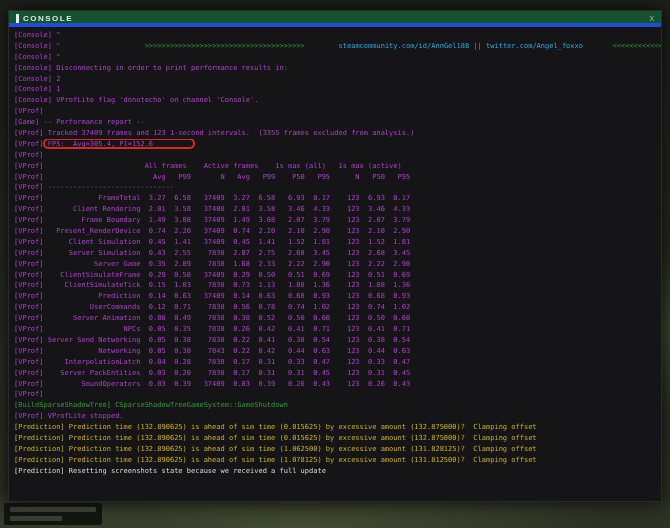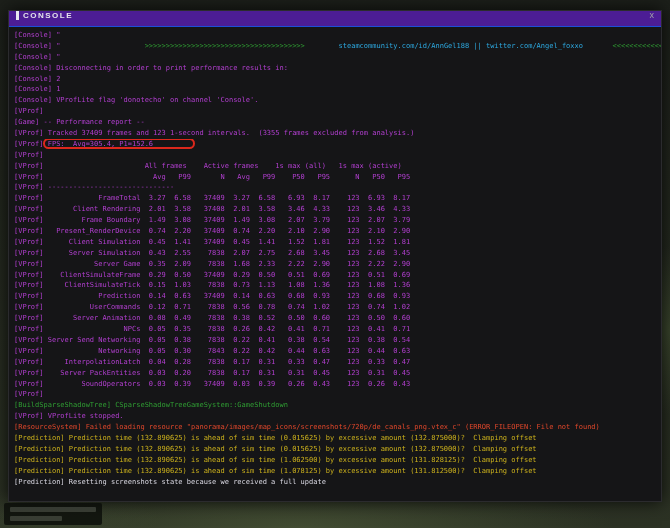--- a/index.html
+++ b/index.html
@@ -6,22 +6,22 @@
   html,body{width:670px;height:528px;overflow:hidden}
   body{position:relative;background:#23271f;font-family:"DejaVu Sans Mono",monospace}
   .bg{position:absolute;inset:0;
       background:
         radial-gradient(140px 120px at 670px 330px, rgba(80,98,58,.45), transparent 70%),
         radial-gradient(420px 70px at 300px 528px, rgba(84,98,62,.55), transparent 75%),
         radial-gradient(160px 40px at 40px 520px, rgba(60,70,48,.5), transparent 75%),
         linear-gradient(#1c1f1a,#2c3224)}
   .console{position:absolute;left:8px;top:10px;width:654px;height:492px;
       background:#151517;border:1px solid #2b2b2e;box-shadow:0 0 16px rgba(0,0,0,.8)}
-  .titlebar{height:16px;background:#4c1d95;display:flex;align-items:flex-start;
-      padding:0 7px;border-bottom:1px solid #1d4ed8}
+  .titlebar{height:16px;background:#14532d;display:flex;align-items:flex-end;
+      padding:0 7px;border-bottom:4px solid #1d4ed8}
   .accent{width:3px;height:9px;background:#e8e8f0;margin-right:4px}
   .title{color:#e4e4ea;font-size:8px;font-weight:bold;letter-spacing:1.5px;
       font-family:"Liberation Sans",sans-serif}
   .close{margin-left:auto;color:#a0a0a8;font-size:9px;line-height:9px;cursor:pointer;
       font-family:"Liberation Sans",sans-serif}
   .log{height:calc(100% - 16px);overflow:hidden;padding:3px 0 0 5px;
       font-size:7px;line-height:10.9px}
   .ln{white-space:pre;height:10.9px;overflow:hidden}
   .c-magenta{color:var(--magenta)}
   .c-cyan{color:var(--cyan)}
@@ -79,21 +79,20 @@
       <div class="ln"><span class="c-magenta">[VProf]       Server Animation  0.08  0.49    7838  0.38  0.52   0.50  0.60    123  0.50  0.60</span></div>
       <div class="ln"><span class="c-magenta">[VProf]                   NPCs  0.05  0.35    7838  0.26  0.42   0.41  0.71    123  0.41  0.71</span></div>
       <div class="ln"><span class="c-magenta">[VProf] Server Send Networking  0.05  0.38    7838  0.22  0.41   0.38  0.54    123  0.38  0.54</span></div>
       <div class="ln"><span class="c-magenta">[VProf]             Networking  0.05  0.30    7843  0.22  0.42   0.44  0.63    123  0.44  0.63</span></div>
       <div class="ln"><span class="c-magenta">[VProf]     InterpolationLatch  0.04  0.28    7838  0.17  0.31   0.33  0.47    123  0.33  0.47</span></div>
       <div class="ln"><span class="c-magenta">[VProf]    Server PackEntities  0.03  0.20    7838  0.17  0.31   0.31  0.45    123  0.31  0.45</span></div>
       <div class="ln"><span class="c-magenta">[VProf]         SoundOperators  0.03  0.39   37409  0.03  0.39   0.26  0.43    123  0.26  0.43</span></div>
       <div class="ln"><span class="c-magenta">[VProf]</span></div>
       <div class="ln"><span class="c-green">[BuildSparseShadowTree] CSparseShadowTreeGameSystem::GameShutdown</span></div>
       <div class="ln"><span class="c-magenta">[VProf] VProfLite stopped.</span></div>
-      <div class="ln"><span class="c-red">[ResourceSystem] Failed loading resource "panorama/images/map_icons/screenshots/720p/de_canals_png.vtex_c" (ERROR_FILEOPEN: File not found)</span></div>
       <div class="ln"><span class="c-yellow">[Prediction] Prediction time (132.890625) is ahead of sim time (0.015625) by excessive amount (132.875000)?  Clamping offset</span></div>
       <div class="ln"><span class="c-yellow">[Prediction] Prediction time (132.890625) is ahead of sim time (0.015625) by excessive amount (132.875000)?  Clamping offset</span></div>
       <div class="ln"><span class="c-yellow">[Prediction] Prediction time (132.890625) is ahead of sim time (1.062500) by excessive amount (131.828125)?  Clamping offset</span></div>
       <div class="ln"><span class="c-yellow">[Prediction] Prediction time (132.890625) is ahead of sim time (1.078125) by excessive amount (131.812500)?  Clamping offset</span></div>
       <div class="ln"><span class="c-white">[Prediction] Resetting screenshots state because we received a full update</span></div>
     </div>
 </div>
 
 <div class="hud">
   <span></span>

